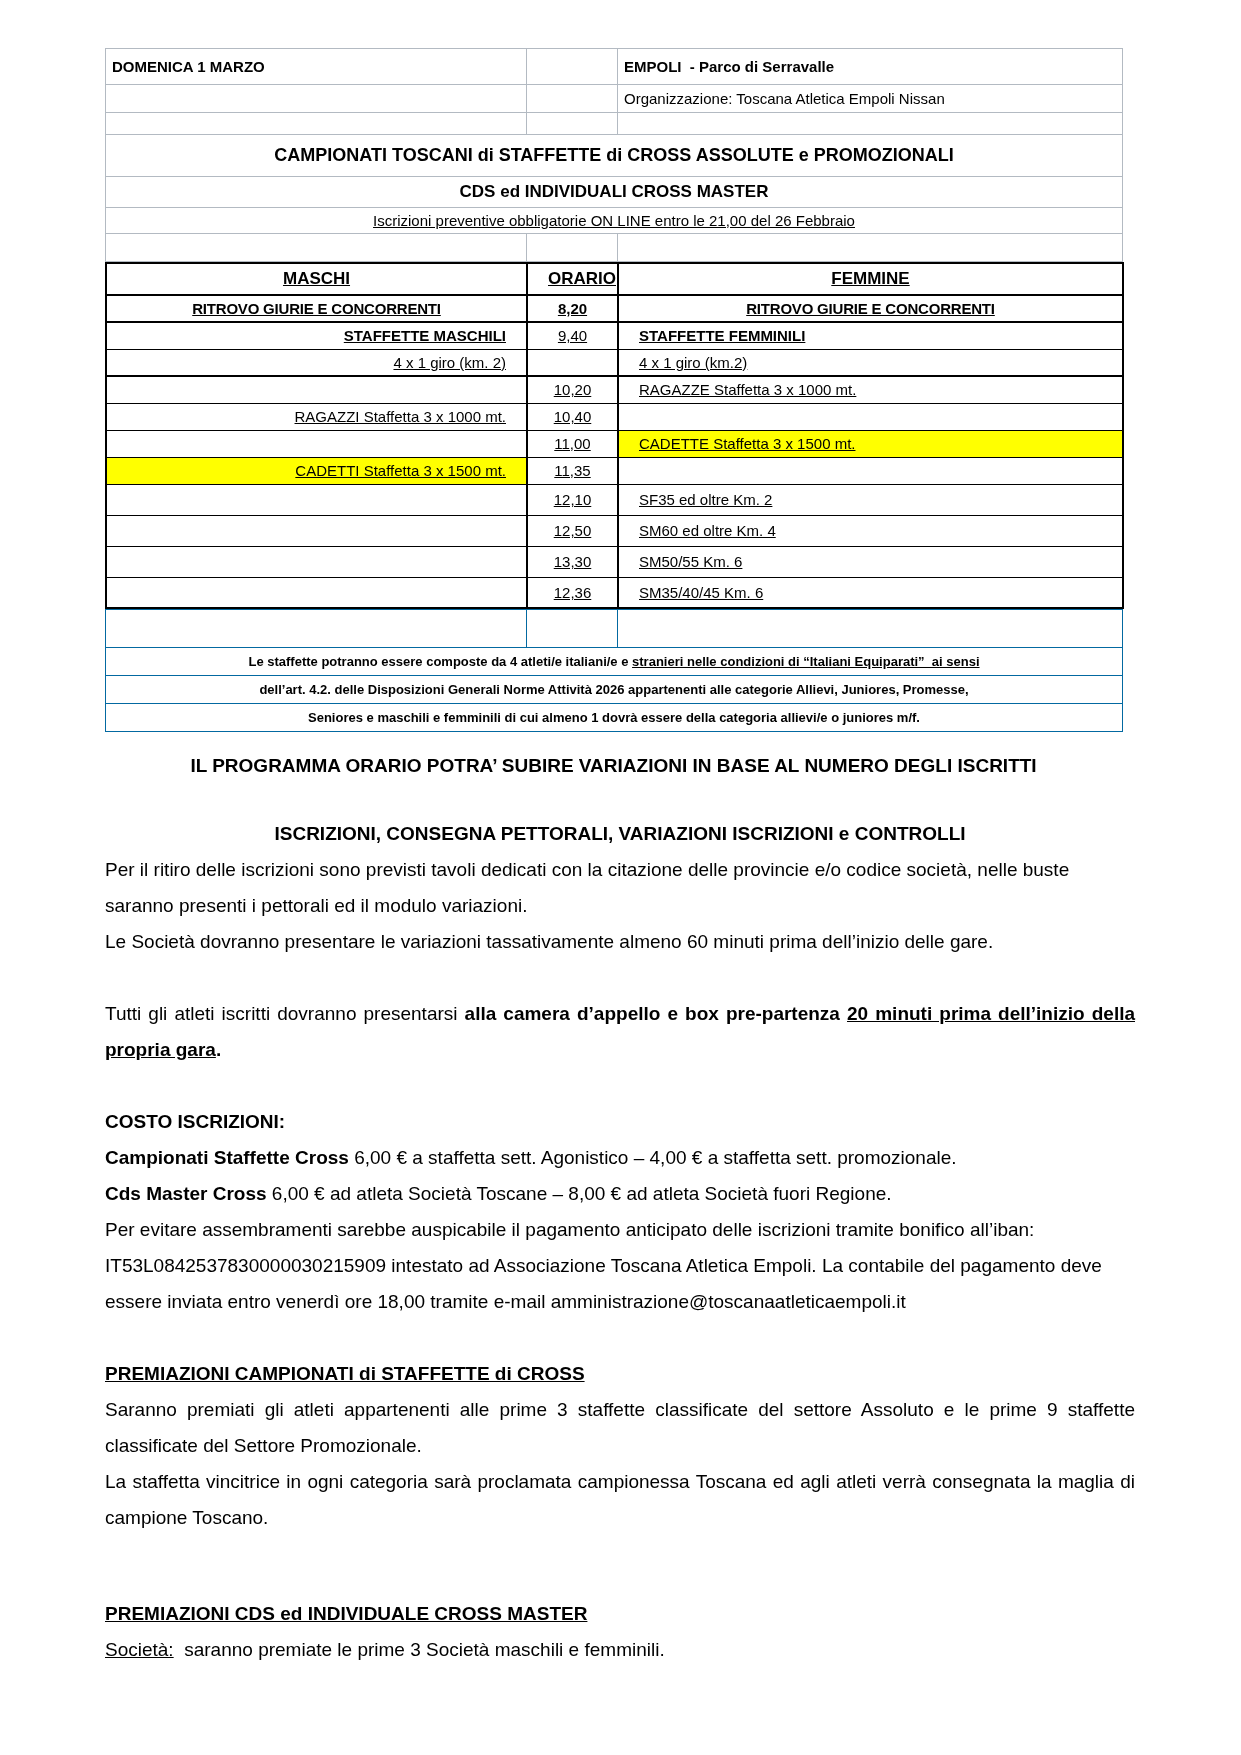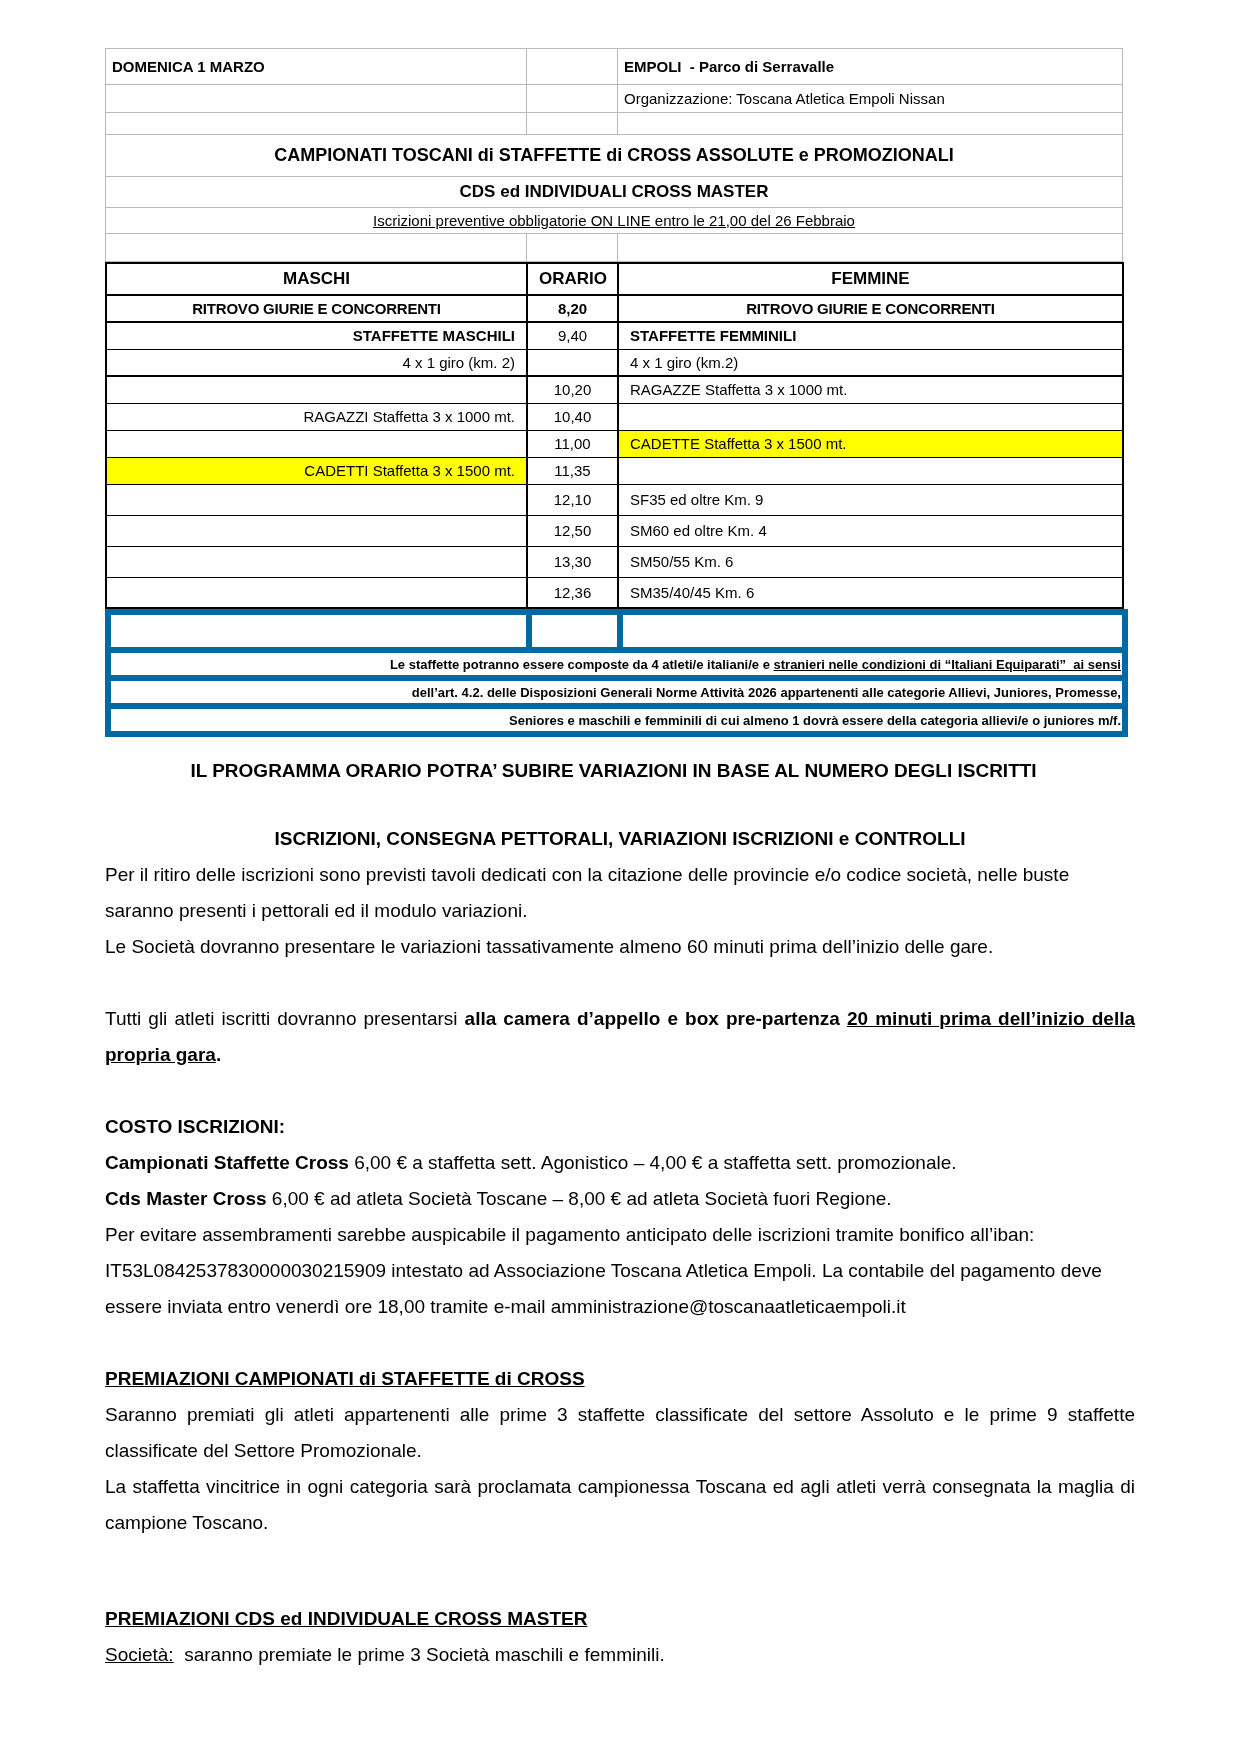--- a/index.html
+++ b/index.html
@@ -22,36 +22,36 @@
   .t-reg15{font-size:15px;}
   .title1{font-weight:bold;font-size:18px;text-align:center;}
   .title2{font-weight:bold;font-size:17px;text-align:center;}
   .deadline{font-size:15px;text-align:center;text-decoration:underline;}
   .pw{white-space:pre-wrap;}
 
   
   .schedule-table{border:2px solid #000;}
   .schedule-table th,.schedule-table td{
     border:1px solid #000;border-left-width:2px;border-right-width:2px;
-    padding:0 11px;vertical-align:middle;font-size:15px;
+    padding:0 20px;vertical-align:middle;font-size:15px;text-decoration:underline;
   }
   .schedule-table th{height:30px;font-size:17px;font-weight:bold;text-align:center;border-bottom-width:2px;}
   .schedule-table tr{height:27px;}
   tr.tall{height:31px;}
   tr.thickb td{border-bottom-width:2px;}
   .c-center{text-align:center;}
   .c-right{text-align:right;margin-top:16px;}
   .c-left{text-align:left;}
   .c-bold{font-weight:bold;}
   .c-small{font-size:13px;letter-spacing:-0.2px;}
   .t-time{text-align:center;}
   .hl{background:#ffff00;}
 
   
-  .notes-table td{border:6px solid #0369a1;vertical-align:middle;text-align:right;}
+  .notes-table td{border:1px solid #0369a1;vertical-align:middle;}
   .r-spacer{height:38px;}
   .r-note{height:28px;}
   .note-line{font-size:13px;font-weight:bold;text-align:center;white-space:pre-wrap;}
   .u{text-decoration:underline;}
 
   
   .bodytext{width:1030px;font-size:19px;line-height:36px;}
   .program-note{font-weight:bold;text-align:center;margin:16px 0 0 0;font-size:19px;line-height:36px;width:1017px;}
   .sec-head-center{font-weight:bold;text-align:center;margin-top:32px;}
   .sec-head-left{font-weight:bold;margin-top:36px;}
@@ -151,21 +151,21 @@
         <td class="c-left hl">CADETTE Staffetta 3 x 1500 mt.</td>
       </tr>
       <tr>
         <td class="c-right hl">CADETTI Staffetta 3 x 1500 mt.</td>
         <td class="t-time">11,35</td>
         <td></td>
       </tr>
       <tr class="tall">
         <td></td>
         <td class="t-time">12,10</td>
-        <td class="c-left">SF35 ed oltre Km. 9</td>
+        <td class="c-left">SF35 ed oltre Km. 2</td>
       </tr>
       <tr class="tall">
         <td></td>
         <td class="t-time">12,50</td>
         <td class="c-left">SM60 ed oltre Km. 4</td>
       </tr>
       <tr class="tall">
         <td></td>
         <td class="t-time">13,30</td>
         <td class="c-left">SM50/55 Km. 6</td>

